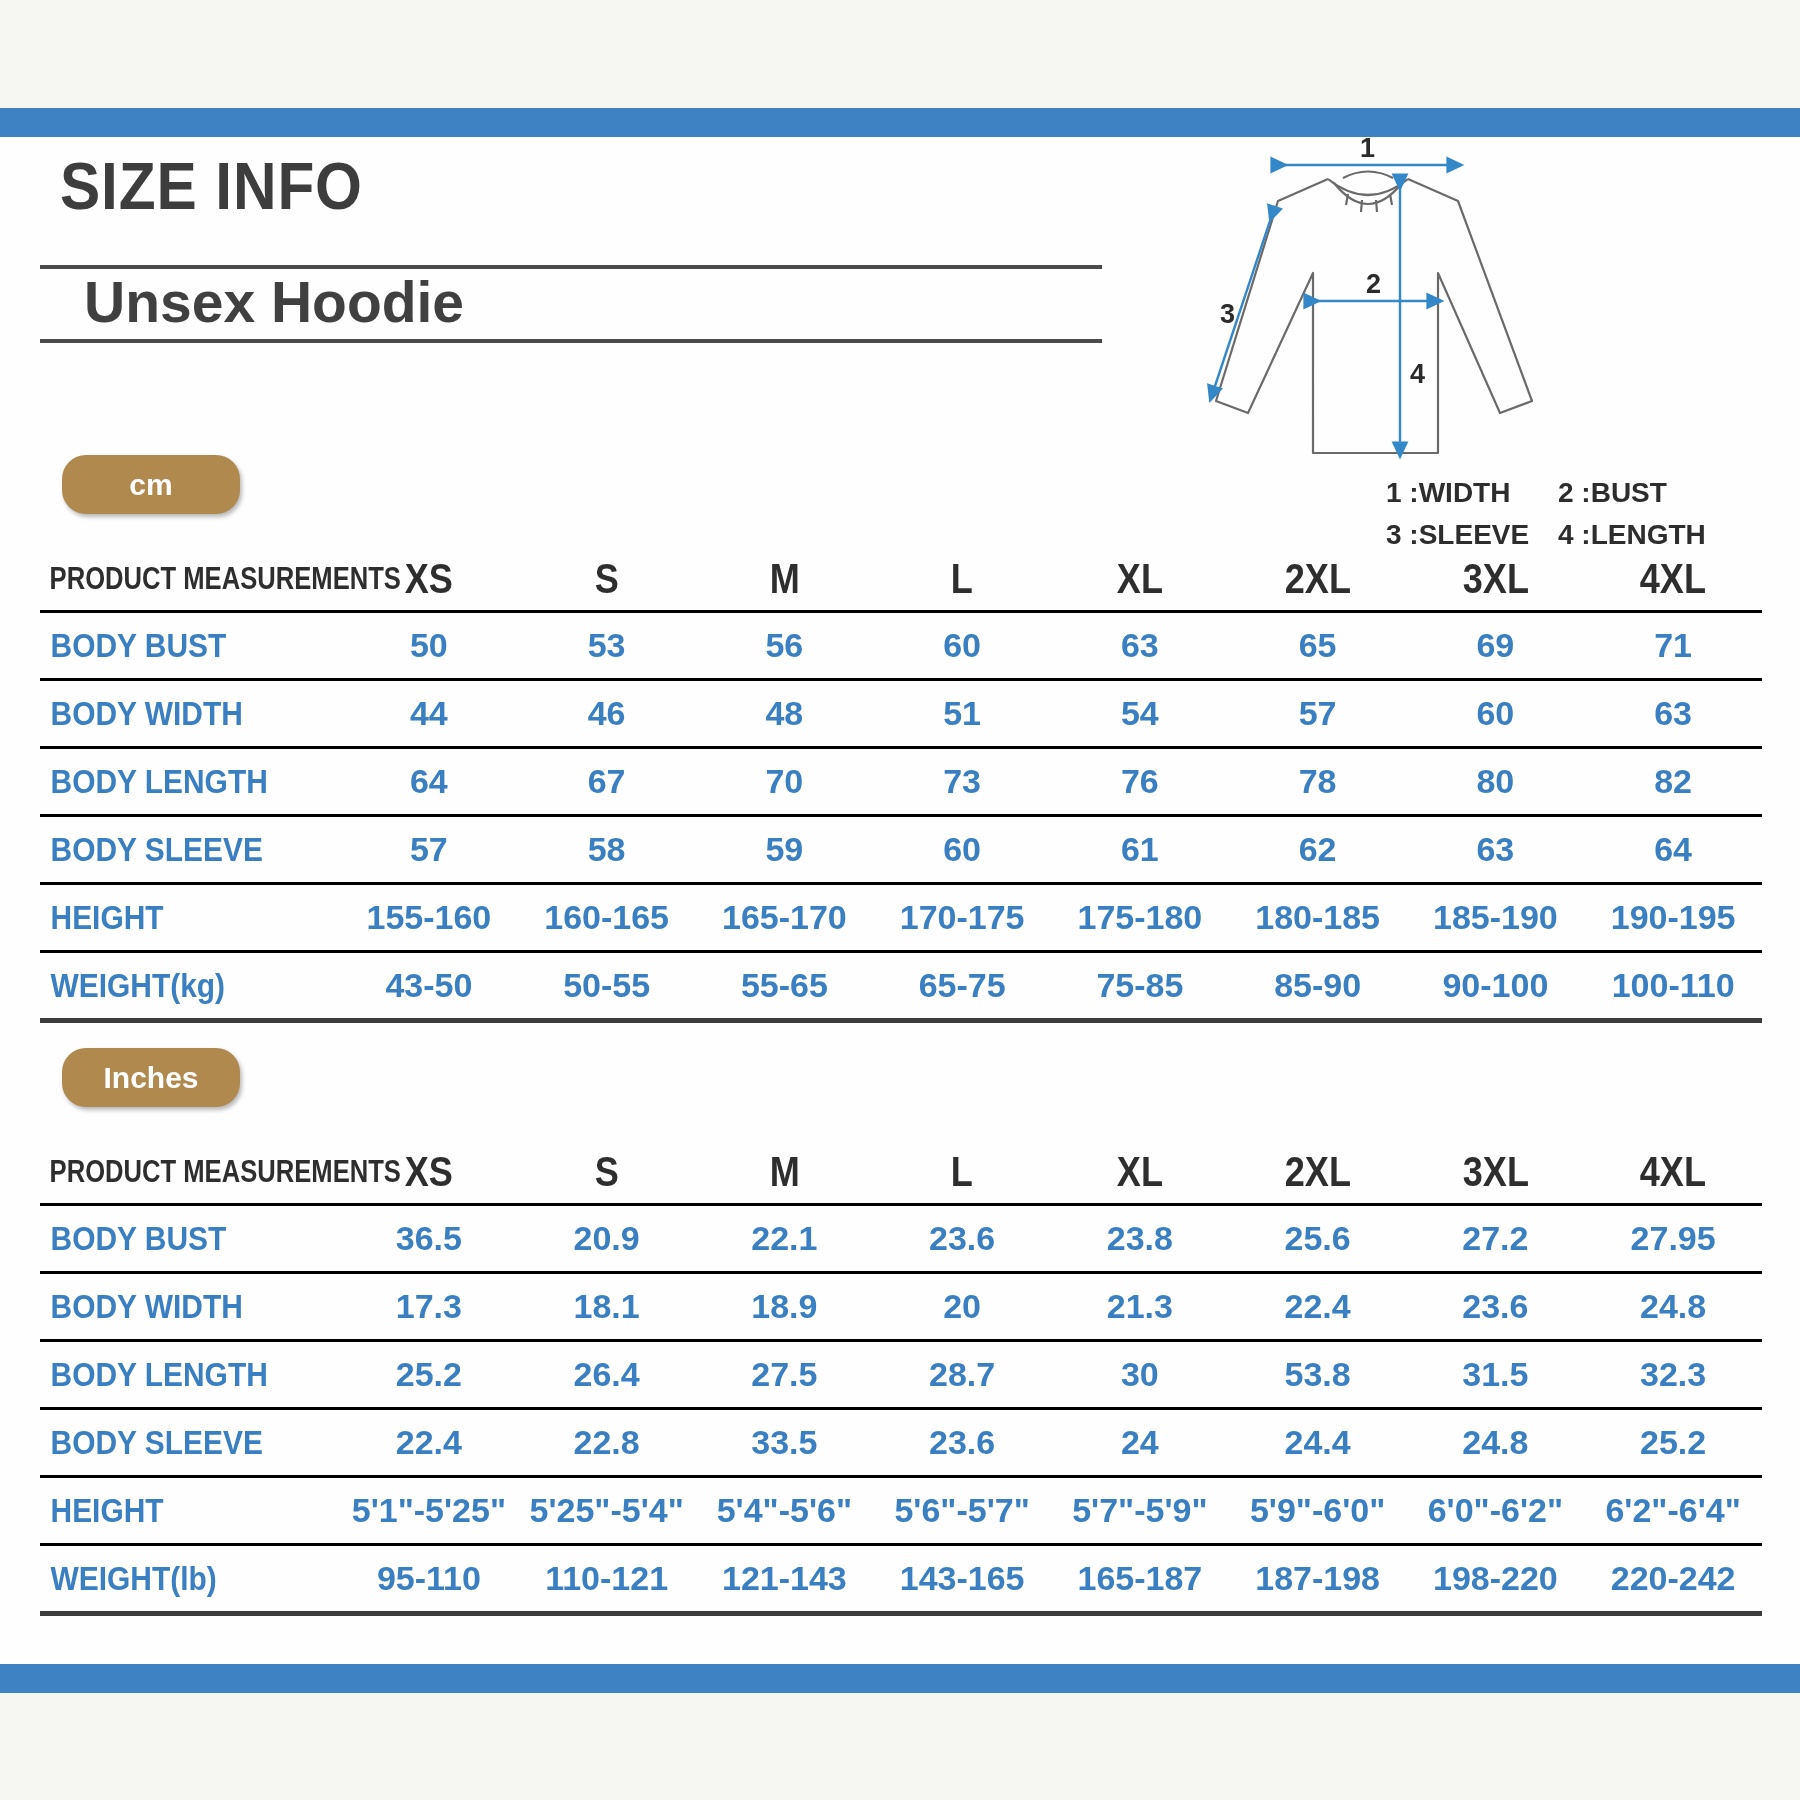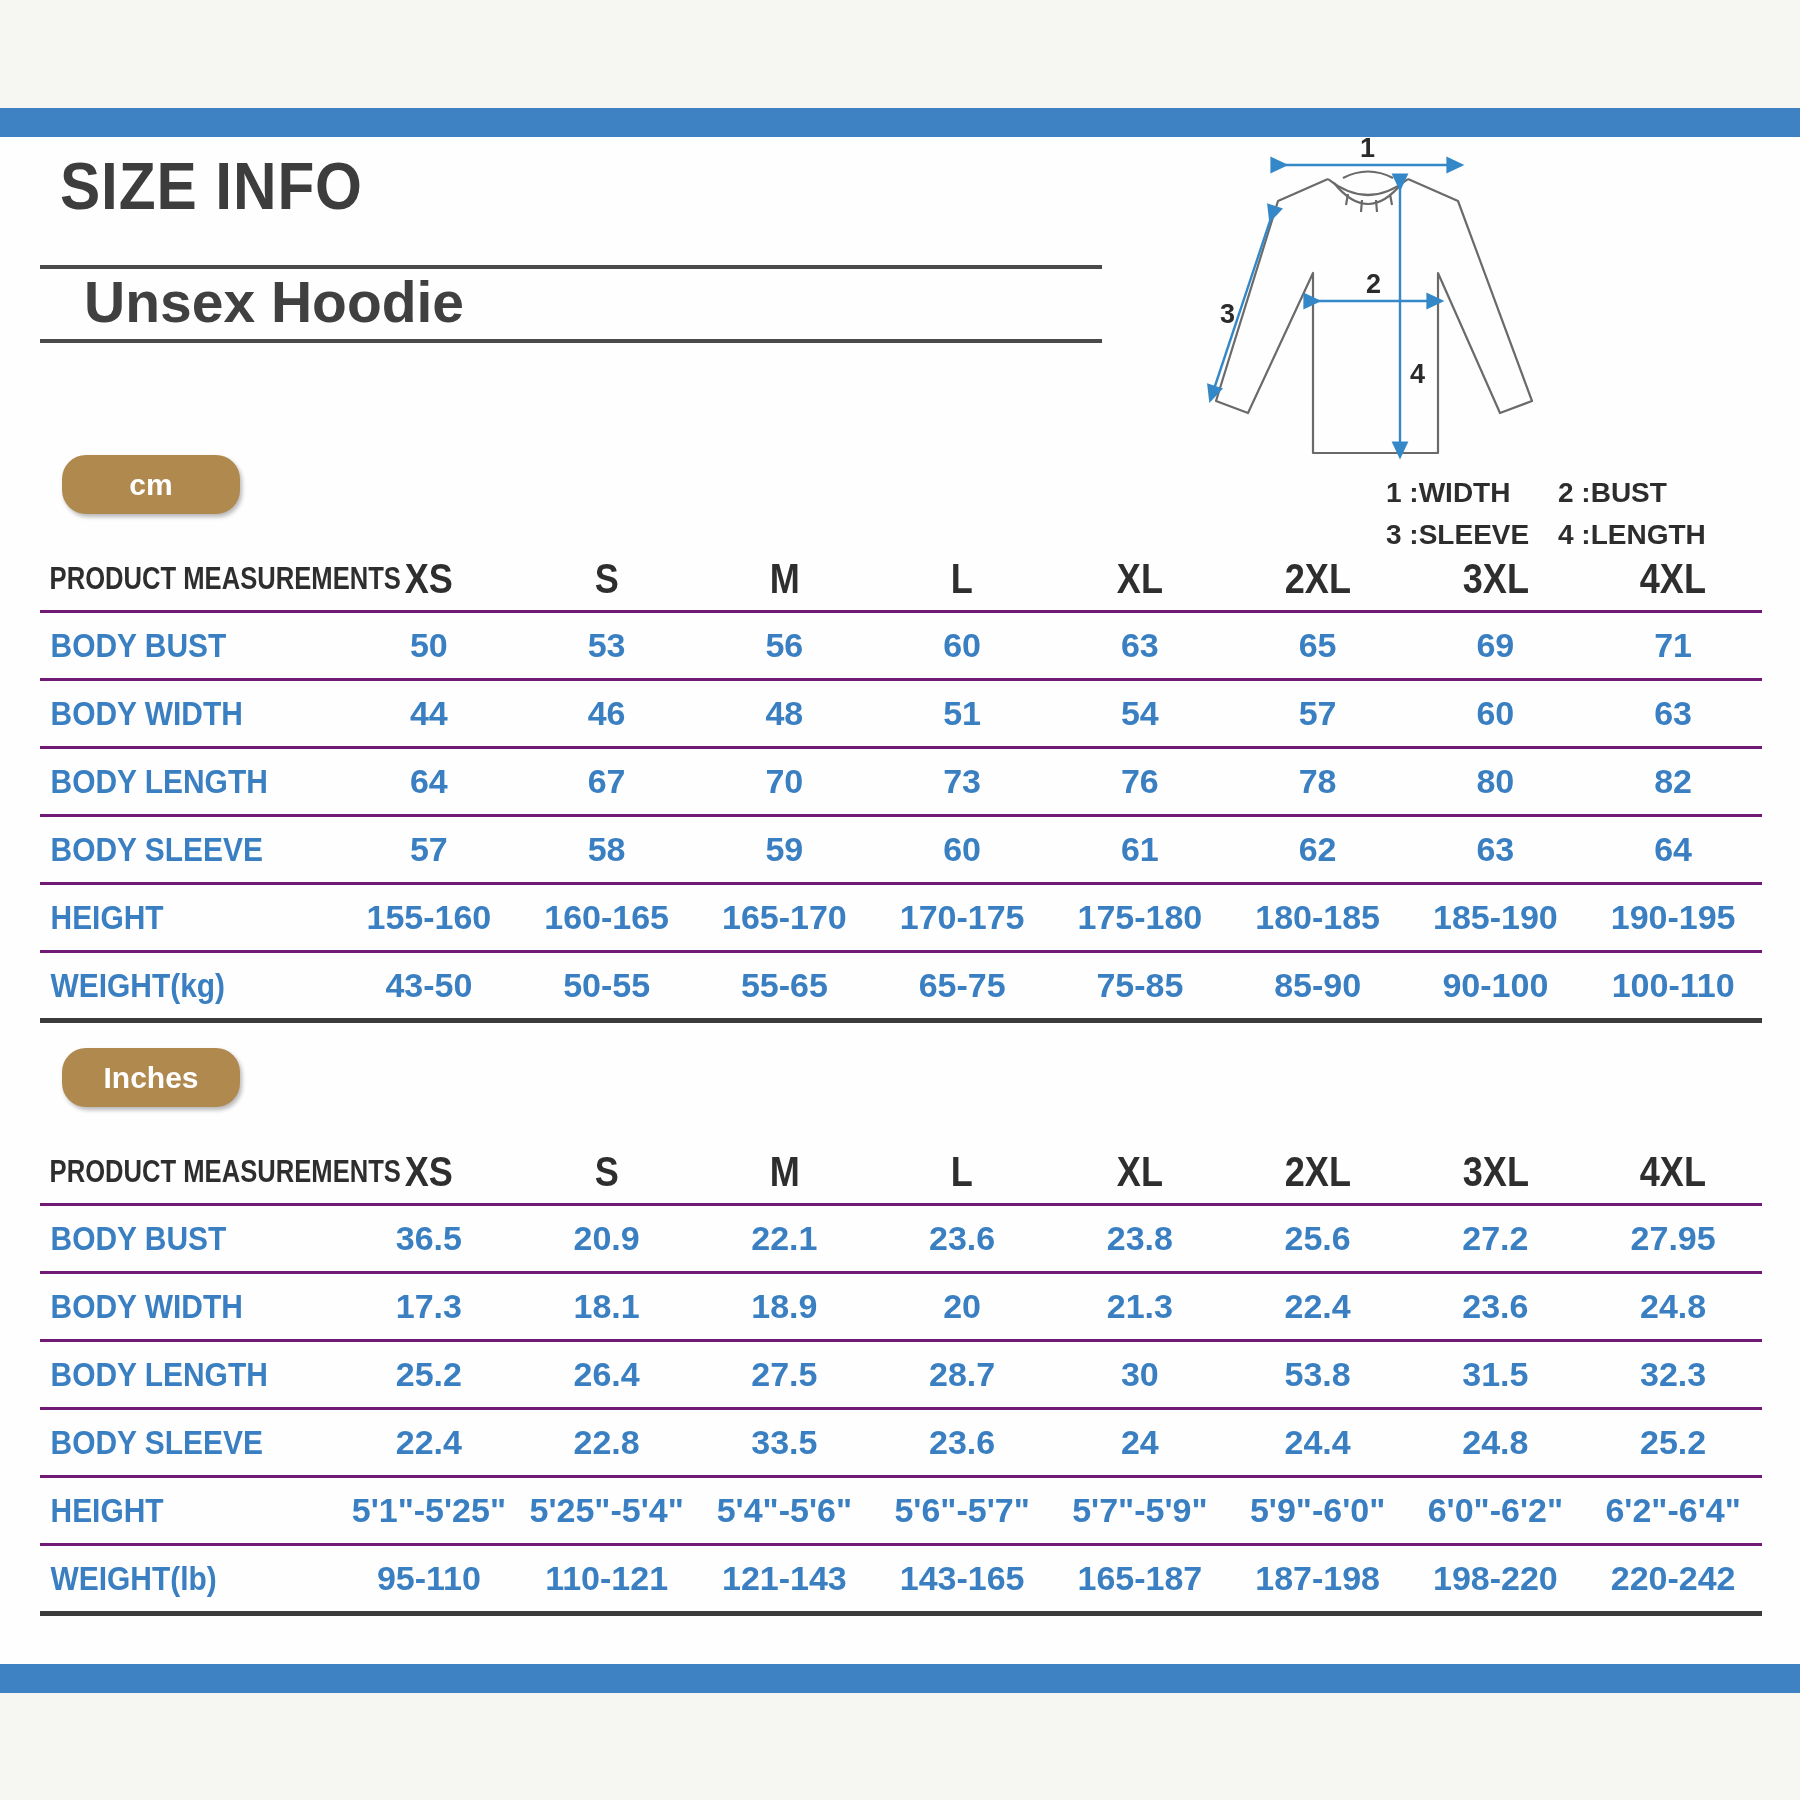--- a/index.html
+++ b/index.html
@@ -42,21 +42,21 @@
   .unit-badge{
     position:relative;left:22px;width:178px;height:59px;
     background:#b0894f;border-radius:24px;
     display:flex;align-items:center;justify-content:center;
     color:#fff;font-size:30px;font-weight:bold;
     box-shadow:2px 3px 4px rgba(0,0,0,.28);
   }
   .size-table{margin-top:32px;width:1722px;border-bottom:5px solid #3b3b3b}
   .trow{
     display:grid;grid-template-columns:300px repeat(8,1fr);
-    align-items:center;height:68px;border-top:3px solid #701a75;
+    align-items:center;height:68px;border-top:3px solid #000000;
   }
   .trow.thead{border-top:none;height:64px}
   .tcell{white-space:nowrap}
   .hmeas{
     font-size:32px;font-weight:bold;color:#2e2e2e;
     padding-left:12px;transform:scaleX(.8);transform-origin:left center;
   }
   .hsize{
     font-size:41px;font-weight:bold;color:#2e2e2e;text-align:center;
     transform:scale(.88,1.04);

